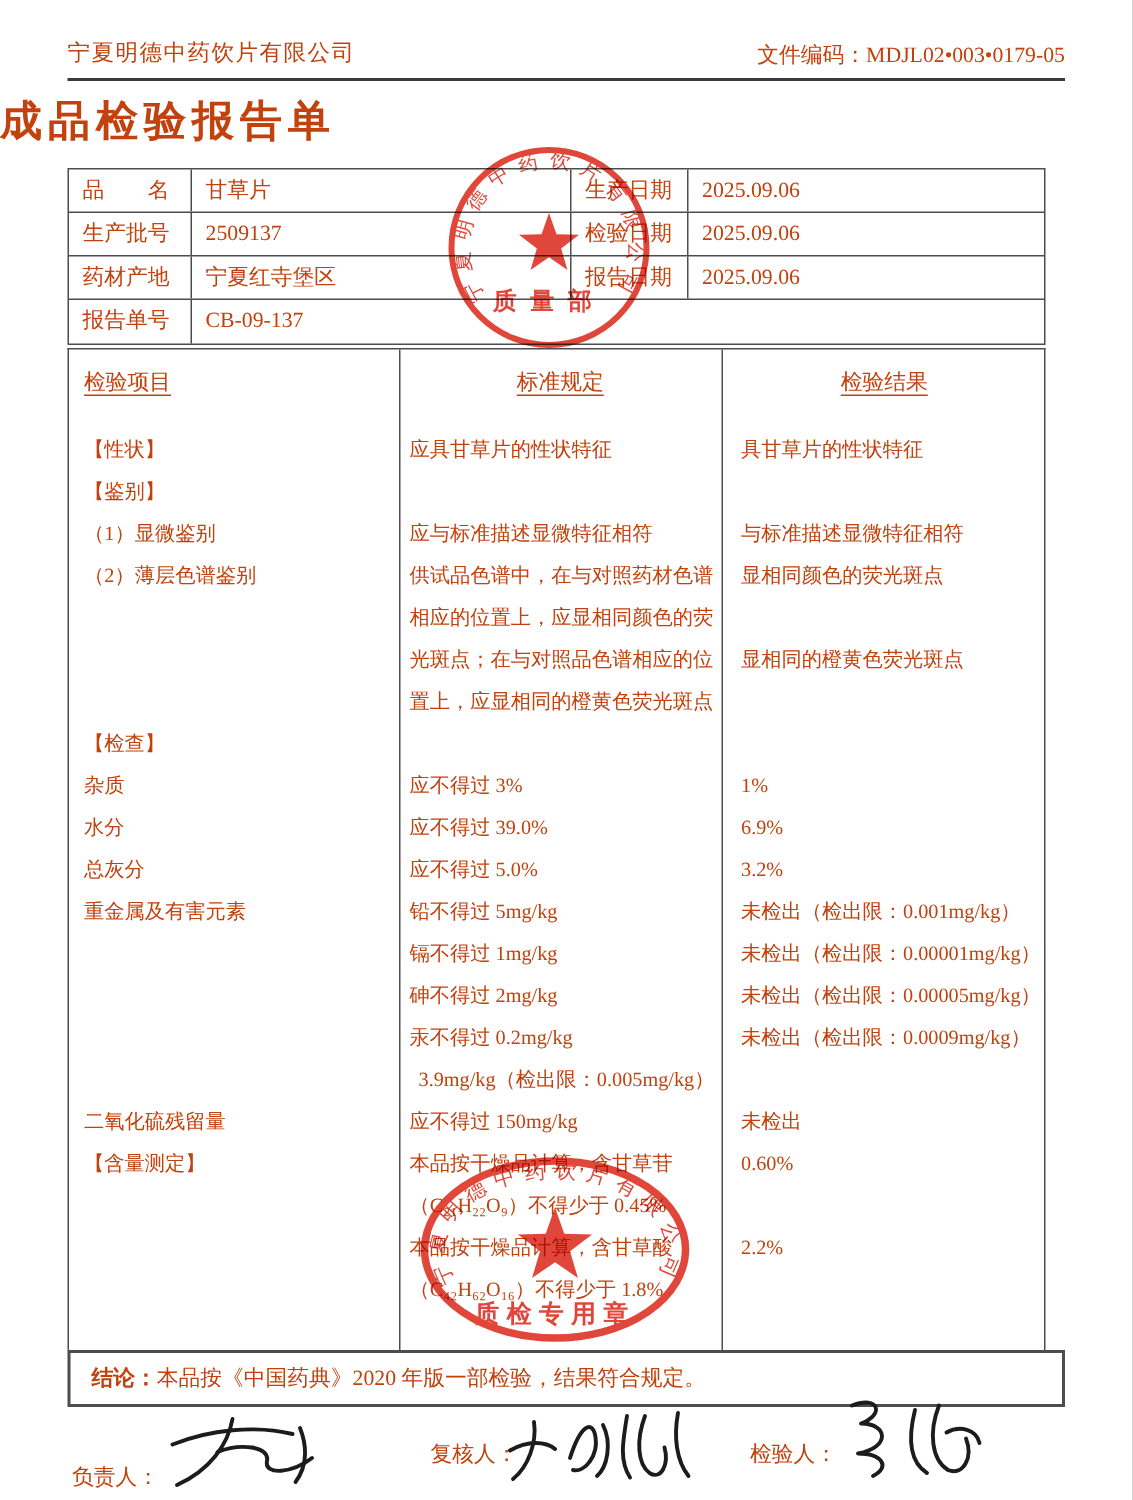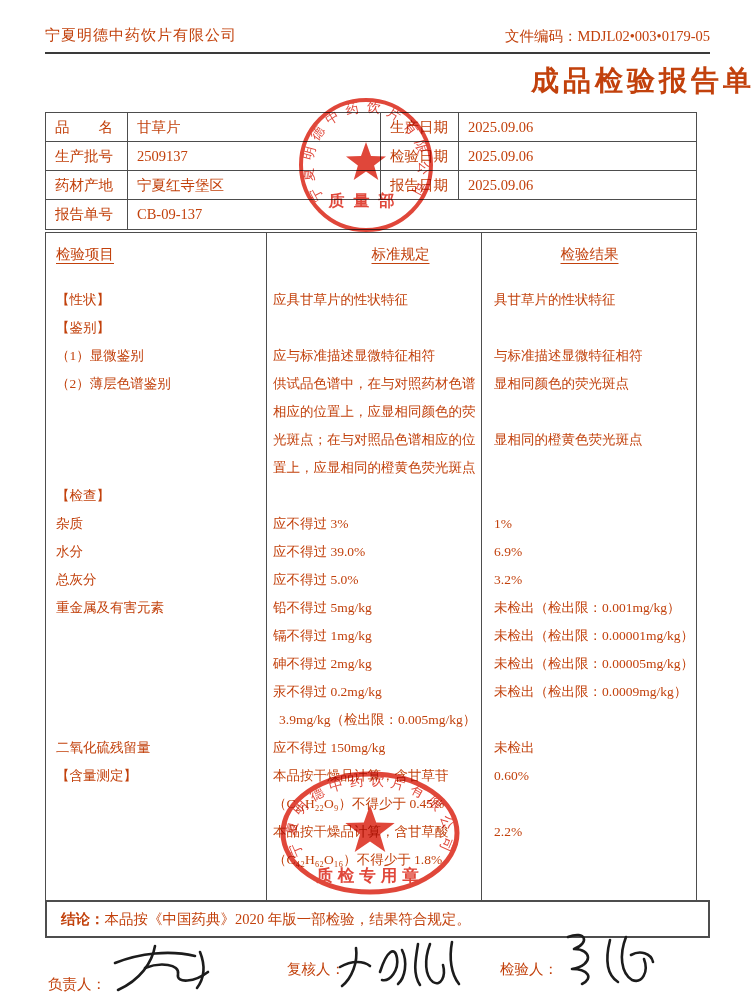--- a/index.html
+++ b/index.html
@@ -5,38 +5,38 @@
   * { margin:0; padding:0; box-sizing:border-box; }
   body { background:#888; font-family:"Liberation Serif","DejaVu Serif",serif; }
   .page {
     position:relative; width:755px; height:1000px; margin:0 auto;
     background:#ffffff; color:#c2410c; overflow:hidden;
   }
   
   .hdr-company { position:absolute; left:45px; top:26px; font-size:15px; letter-spacing:1px; }
   .hdr-code { position:absolute; right:45px; top:27px; font-size:14.5px; }
   .hdr-rule { position:absolute; left:45px; top:52px; width:665px; border-top:2px solid #3a3a3a; }
-  .doc-title { position:absolute; left:0; top:62px; width:100%; text-align:right;
+  .doc-title { position:absolute; left:0; top:62px; width:100%; text-align:left;
     font-size:28px; font-weight:bold; letter-spacing:4px; }
   
   .info-table { position:absolute; left:45px; top:112px; width:652px; border:1px solid #4d4d4d; font-size:14.5px; }
   .info-row { display:grid; grid-template-columns:82px 253px 78px 239px; height:29px; line-height:28px; border-bottom:1px solid #4d4d4d; }
   .info-row.last { grid-template-columns:82px 1fr; border-bottom:none; }
   .info-cell { padding-left:9px; border-right:1px solid #4d4d4d; overflow:hidden; white-space:nowrap; }
   .info-cell:last-child { border-right:none; }
   .info-row.last .info-cell.val { border-right:none; }
   
   .test-table { position:absolute; left:45px; top:232px; width:652px; height:668px;
     border:1px solid #4d4d4d; border-bottom:none; font-size:13.5px; }
   .vline { position:absolute; top:0; bottom:0; width:1px; background:#4d4d4d; }
   .vline.v1 { left:220px; } .vline.v2 { left:435px; }
   .tt-head { position:absolute; top:12px; left:0; width:100%; height:24px; }
   .tt-head span { text-decoration:underline; text-underline-offset:4px; font-size:14.5px; }
   .th-item { position:absolute; left:10px; }
-  .th-std { position:absolute; left:220px; width:215px; text-align:center;margin-left:27px; }
+  .th-std { position:absolute; left:220px; width:215px; text-align:center; }
   .th-res { position:absolute; left:435px; width:217px; text-align:center; }
   .tt-lines { position:absolute; top:53px; left:0; width:100%; }
   .tt-line { display:grid; grid-template-columns:220px 215px 217px; height:28px; line-height:28px; }
   .tt-c { overflow:hidden; white-space:nowrap; }
   .tt-c.item { padding-left:10px; }
   .tt-c.std { padding-left:7px; }
   .tt-c.res { padding-left:13px; }
   
   .conclusion { position:absolute; left:45px; top:900px; width:665px; height:38px;
     border:2px solid #4d4d4d; line-height:34px; padding-left:14px; font-size:14.5px; white-space:nowrap; }

